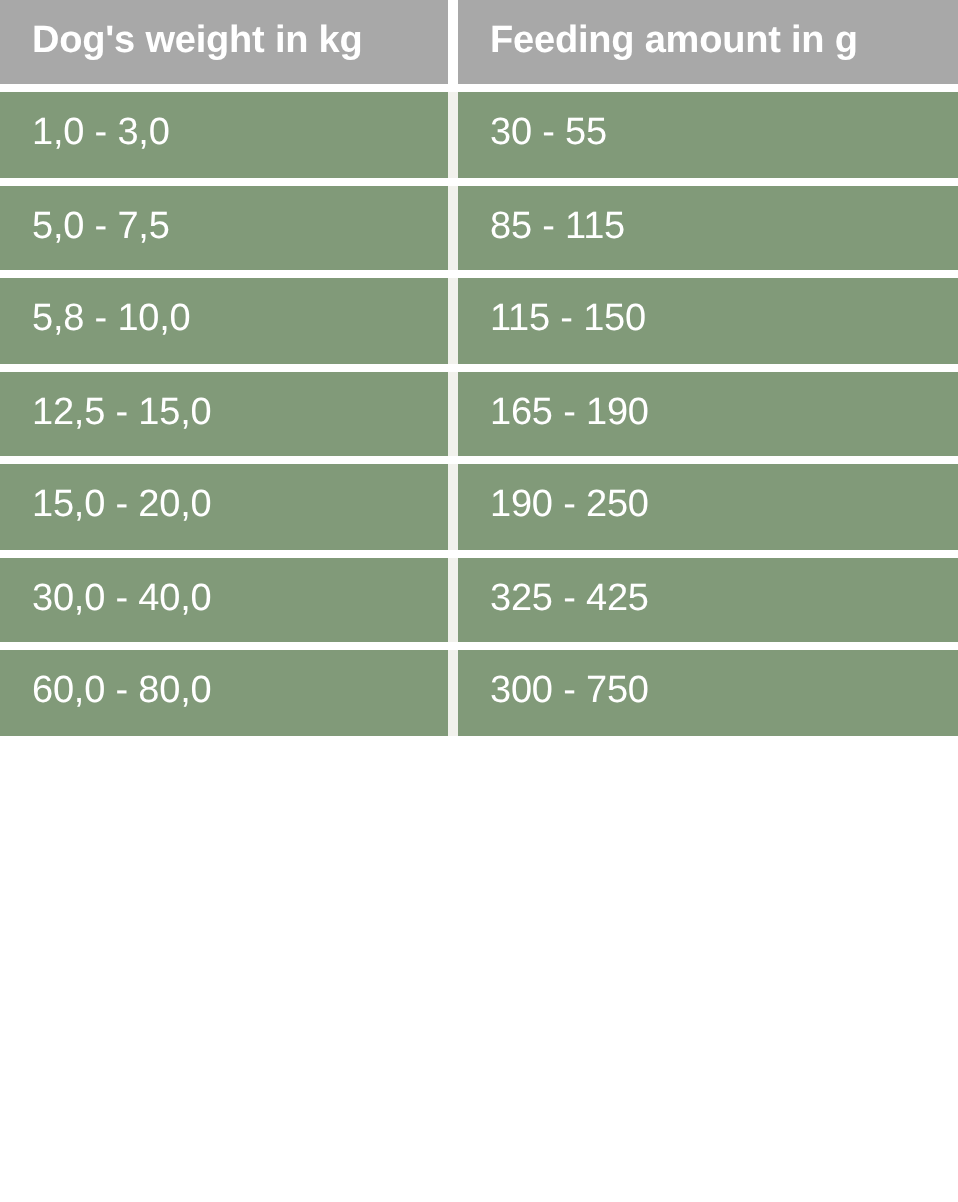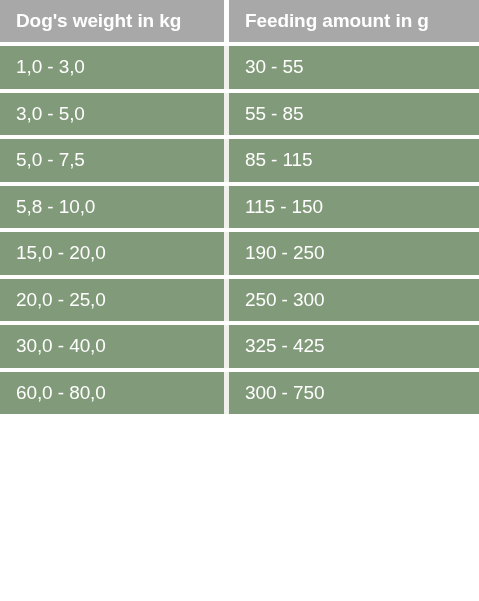--- a/index.html
+++ b/index.html
@@ -95,43 +95,38 @@
       <th>Feeding amount in g</th>
     </tr>
   </thead>
   <tbody>
     <tr>
       <td>1,0 - 3,0</td>
       <td class="gutter-cell"></td>
       <td>30 - 55</td>
     </tr>
     <tr>
-      <td>3,0 - 5,0</td>
-      <td class="gutter-cell"></td>
-      <td>55 - 85</td>
-    </tr>
-    <tr>
       <td>5,0 - 7,5</td>
       <td class="gutter-cell"></td>
       <td>85 - 115</td>
     </tr>
     <tr>
       <td>5,8 - 10,0</td>
       <td class="gutter-cell"></td>
       <td>115 - 150</td>
     </tr>
     <tr>
+      <td>12,5 - 15,0</td>
+      <td class="gutter-cell"></td>
+      <td>165 - 190</td>
+    </tr>
+    <tr>
       <td>15,0 - 20,0</td>
       <td class="gutter-cell"></td>
       <td>190 - 250</td>
-    </tr>
-    <tr>
-      <td>20,0 - 25,0</td>
-      <td class="gutter-cell"></td>
-      <td>250 - 300</td>
     </tr>
     <tr>
       <td>30,0 - 40,0</td>
       <td class="gutter-cell"></td>
       <td>325 - 425</td>
     </tr>
     <tr>
       <td>60,0 - 80,0</td>
       <td class="gutter-cell"></td>
       <td>300 - 750</td>

